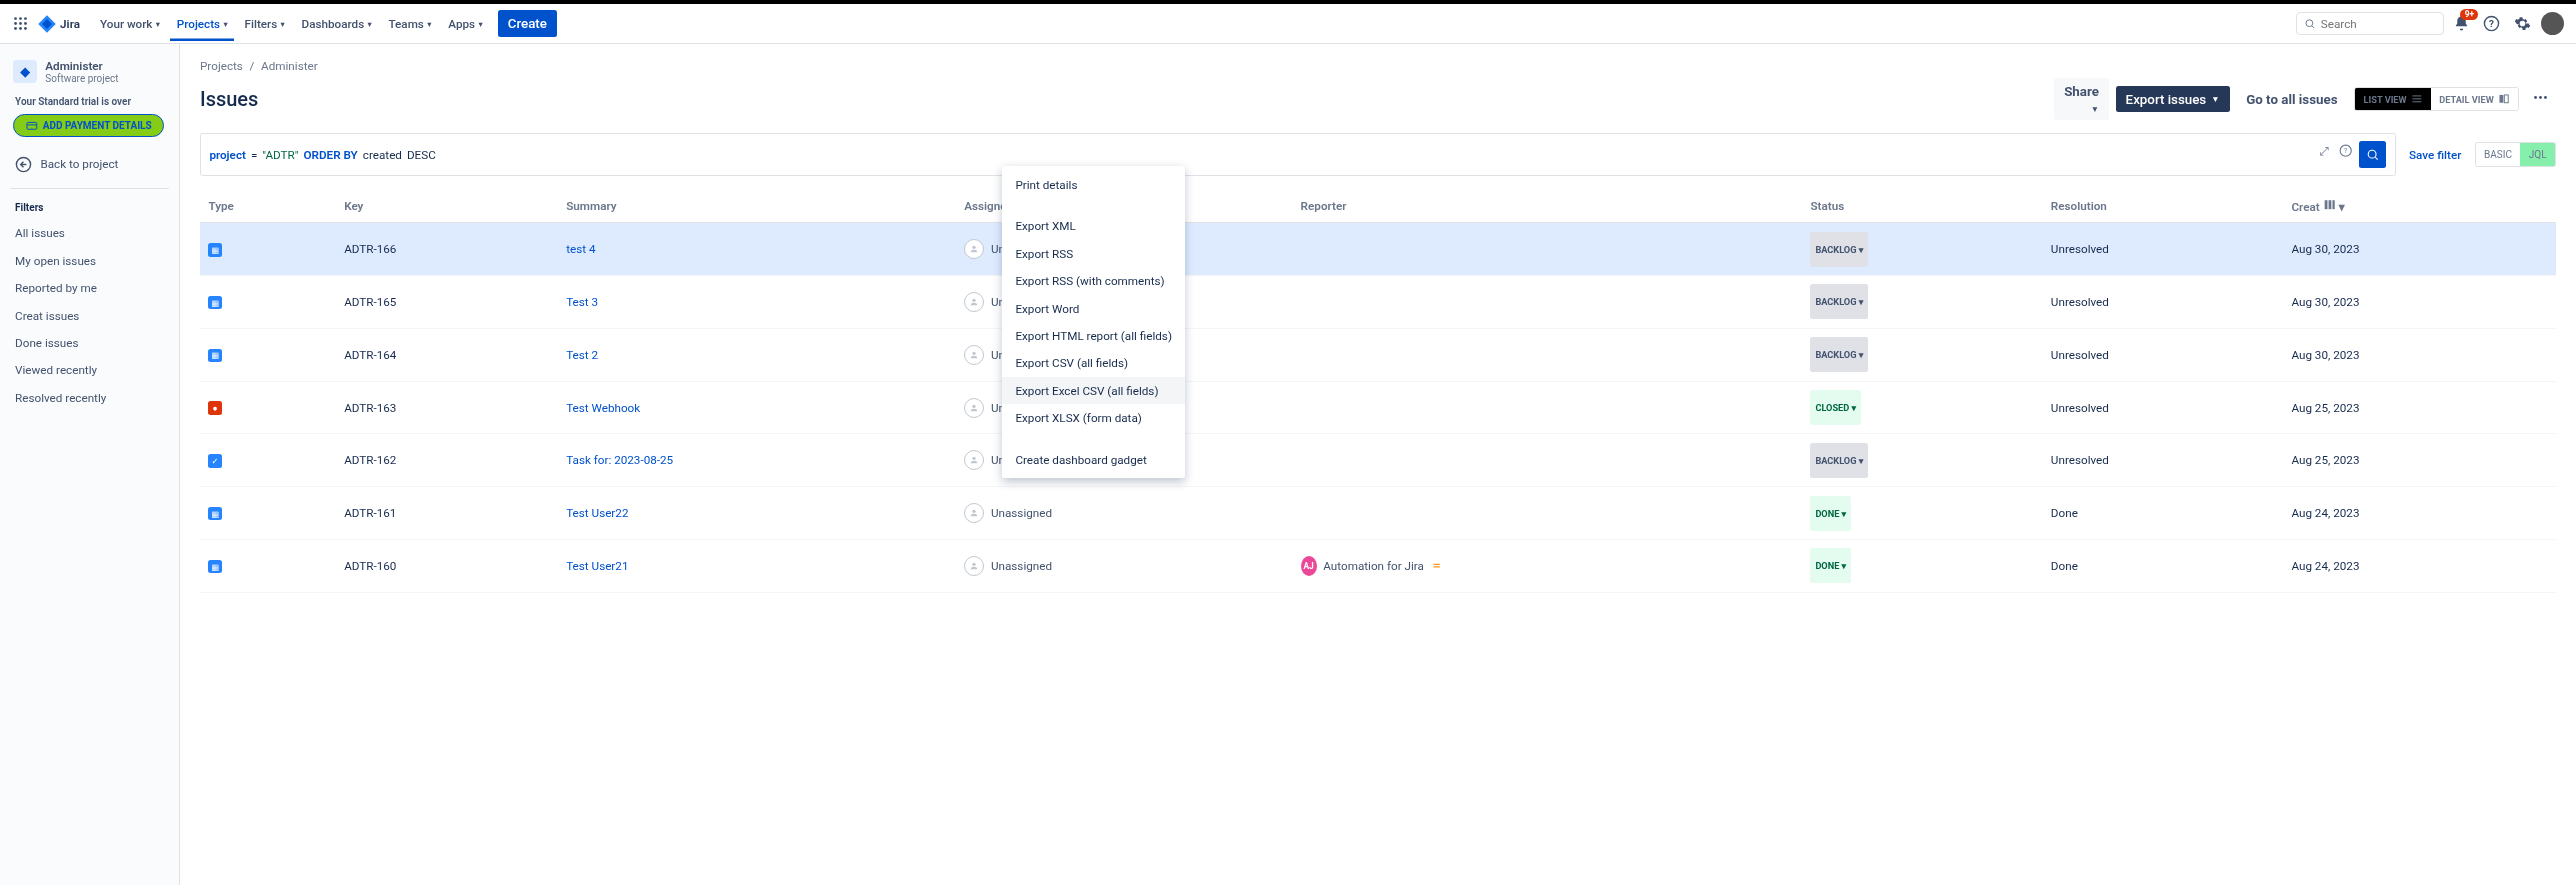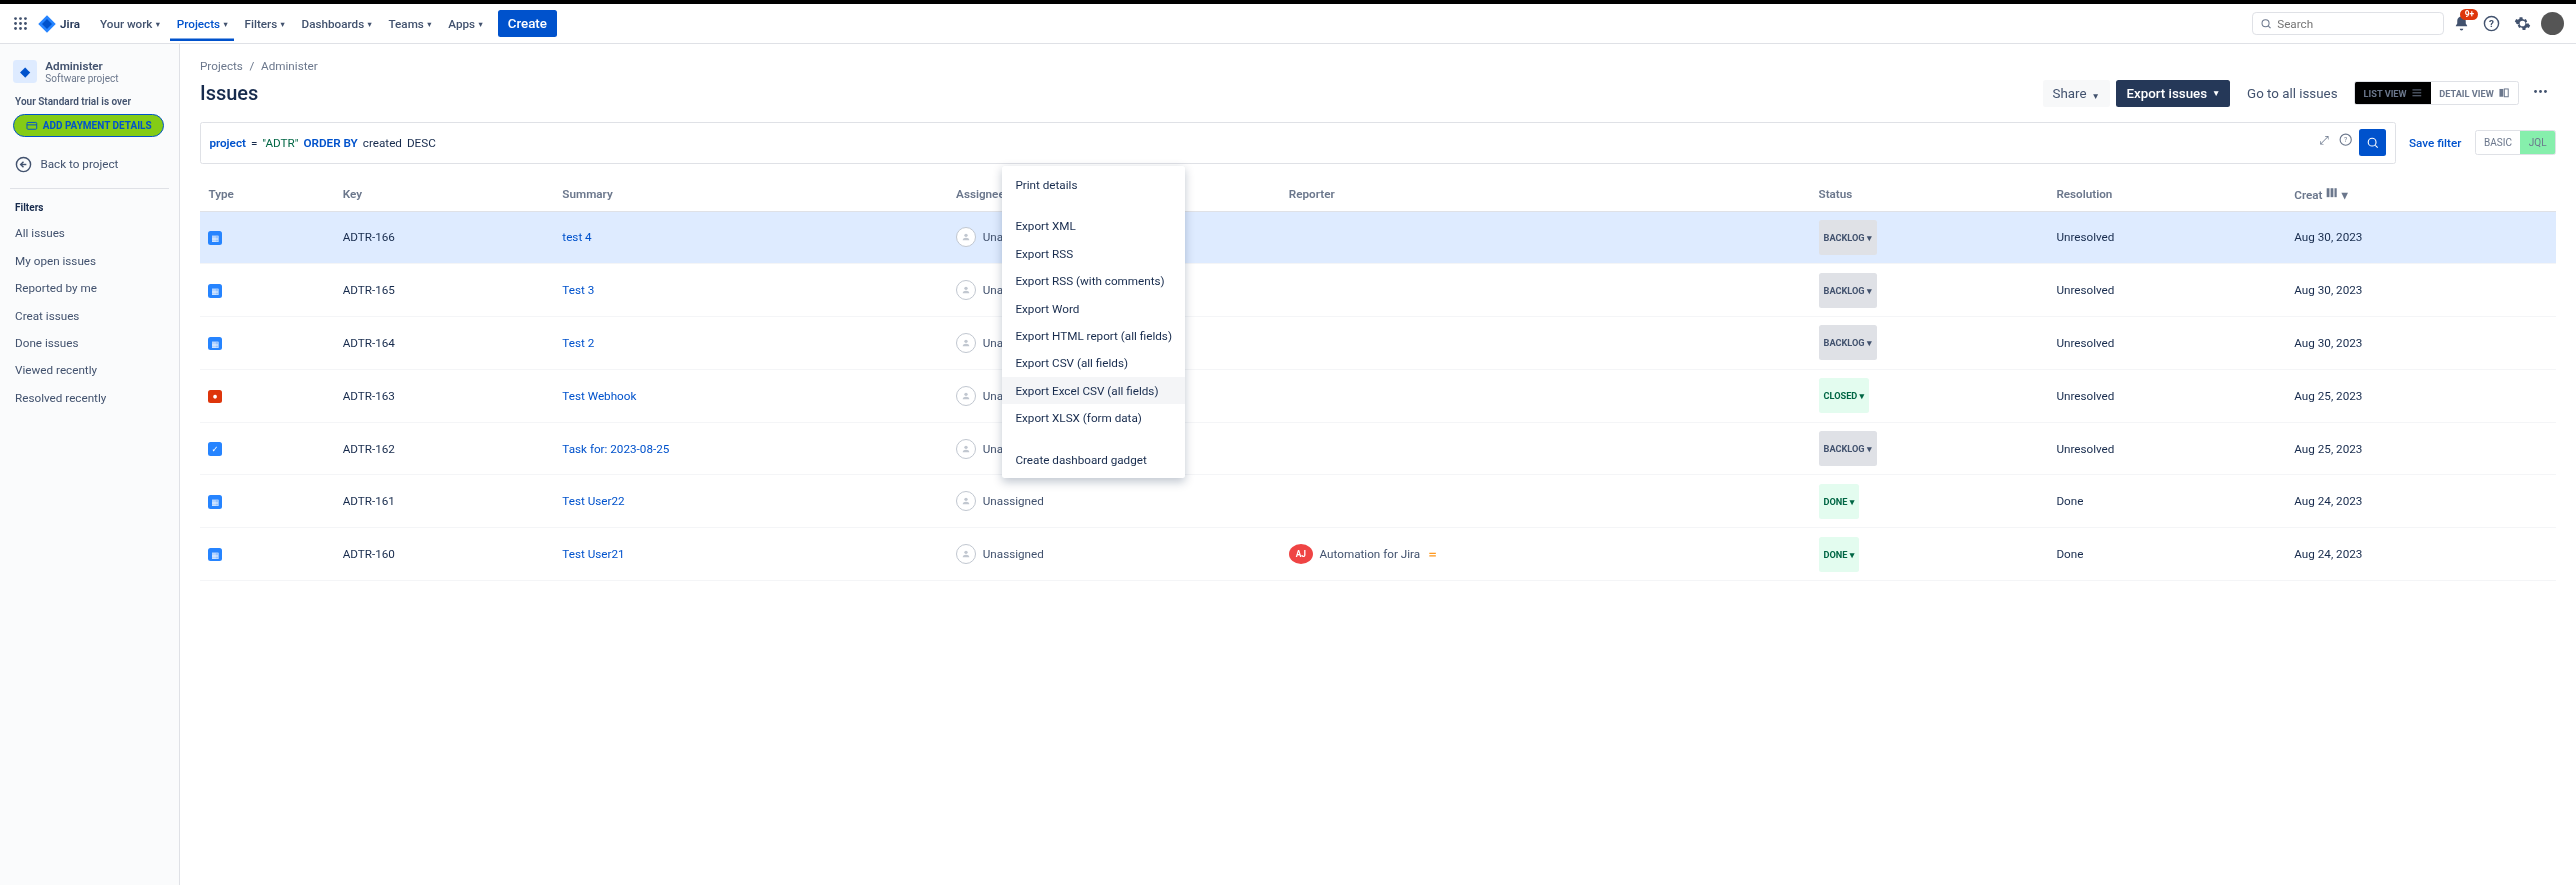--- a/index.html
+++ b/index.html
@@ -8,21 +8,21 @@
   .topnav { height: 40px; display: flex; align-items: center; padding: 0 10px; border-bottom: 0.8px solid #DFE1E6; background: #fff; }
   .appswitcher { width: 20px; height: 20px; display: flex; align-items: center; justify-content: center; cursor: pointer; border-radius: 3.4px; margin-right: 6.7px; }
   .jira-logo { display: flex; align-items: center; gap: 3.4px; font-weight: 600; color: #253858; margin-right: 13.4px; }
   .jira-logo svg { width:20px; height:20px; }
   .nav-items { display: flex; align-items: center; gap: 3.4px; }
   .nav-item { display: flex; align-items: center; gap: 3.4px; padding: 5px 6.7px; border-radius: 2.5px; cursor: pointer; color: #42526E; font-weight: 500; }
   .nav-item.active { color: #0052CC; box-shadow: inset 0 -2.5px 0 #0052CC; border-radius: 0; padding-bottom:10px; padding-top:10px;}
   .chevron-down { font-size: 8.4px; color: #42526E; }
   .create-btn { background: #0052CC; color: #fff; border: none; padding: 5.9px 10px; border-radius: 2.5px; font-weight: 500; margin-left: 8.4px; cursor: pointer; }
   .nav-spacer { flex: 1; }
-  .search-box { display:flex; align-items:center; width: 192px; border: 1.7px solid #DFE1E6; border-radius: 4.2px; padding: 3.4px 6.7px; color: #6B778C; gap:5px; }
+  .search-box { display:flex; align-items:center; width: 148px; border: 1.7px solid #DFE1E6; border-radius: 4.2px; padding: 3.4px 6.7px; color: #6B778C; gap:5px; }
   .search-box input { border:none; outline:none; width:100%; font-size:11.7px; }
   .nav-icon-btn { width:27px; height:27px; display:flex; align-items:center; justify-content:center; border-radius:50%; cursor:pointer; margin-left:3.4px; position:relative;}
   .badge { position:absolute; top:-1.7px; right:-3.4px; background:#DE350B; color:#fff; font-size:8.4px; font-weight:700; padding:0.8px 4.2px; border-radius:6.7px; }
   .avatar-img { width:23.5px; height:23.5px; border-radius:50%; background:#555; }
   
   .layout { display:flex; height: calc(100vh - 44px); }
   .sidebar { width: 180px; border-right: 0.8px solid #DFE1E6; padding: 15px 6.7px; background:#FAFBFC; overflow-y:auto;}
   .proj-header { display:flex; align-items:center; gap:8.4px; padding: 0 6.7px 11.7px; }
   .proj-icon { width:23.5px; height:23.5px; background:#DEEBFF; border-radius:3.4px; display:flex; align-items:center; justify-content:center; color:#0052CC; font-size:13.4px;}
   .proj-name { font-weight:600; font-size:11.7px; color:#42526E;}
@@ -33,21 +33,21 @@
   .sidebar hr { border:none; border-top:0.8px solid #DFE1E6; margin:8.4px 3.4px; }
   .filter-heading { font-size:10px; font-weight:700; color:#172B4D; padding:5px 8.4px 6.7px; }
   .filter-item { padding:6.7px 8.4px; color:#42526E; cursor:pointer; border-radius:2.5px; font-size:11.7px;}
   
   .main { flex:1; padding: 15px 20px; overflow:auto; position:relative; }
   .breadcrumb { font-size:11.7px; color:#6B778C; display:flex; gap:6.7px; align-items:center;}
   .breadcrumb a { color:#6B778C; text-decoration:none;}
   .page-title-row { display:flex; align-items:center; justify-content:space-between; margin-top:5px;gap:16px; }
   .page-title { font-size:20px; font-weight:500; color:#172B4D;}
   .title-actions { display:flex; align-items:center; gap:6.7px; }
-  .btn-plain { background:#fff; border:none; padding:5.9px 10px; border-radius:2.5px; cursor:pointer; display:flex; align-items:flex-end; gap:5px; color:#42526E; font-weight:400;}
+  .btn-plain { background:#fff; border:none; padding:5.9px 10px; border-radius:2.5px; cursor:pointer; display:flex; align-items:flex-end; gap:5px; color:#42526E; font-weight:700;flex-direction:column;}
   .btn-plain.bordered { background: rgba(9,30,66,0.03);}
   .btn-primary-dark { background:#253858; color:#fff; border:none; padding:5.9px 10px; border-radius:2.5px; cursor:pointer; display:flex; align-items:center; gap:5px; font-weight:500;}
   .view-toggle { border:0.8px solid #DFE1E6; border-radius:2.5px; display:flex; overflow:hidden;}
   .view-opt { padding:5px 8.4px; font-size:9.2px; font-weight:700; color:#6B778C; display:flex; gap:4.2px; align-items:center; cursor:pointer;}
   .view-opt.active { background: #000000;}
   .more-btn { padding:5px 6.7px; cursor:pointer; border-radius:2.5px;}
   
   .jql-row { display:flex; align-items:center; gap:8.4px; margin-top:13.4px;}
   .jql-input { flex:1; border:1.7px solid #DFE1E6; border-radius:2.5px; padding:6.7px 8.4px; font-family: SFMono-Regular, Consolas, monospace; font-size:11.7px; display:flex; align-items:center; gap:5px; color:#172B4D; position:relative;}
   .jql-kw { color:#0052CC; font-weight:600;}
@@ -67,21 +67,21 @@
   td { padding:8.4px 8.4px; border-bottom:0.8px solid #F4F5F7; font-size:11.7px; color:#172B4D; vertical-align:middle;}
   tr.selected td { background:#DEEBFF; }
   tr.selected { box-shadow: inset 2.5px 0 0 #0052CC;}
   .issuetype-icon { width:13.4px; height:13.4px; border-radius:2.5px; display:inline-flex; align-items:center; justify-content:center; color:#fff; font-size:8.4px;}
   .ittask { background:#2684FF;}
   .itbug { background:#DE350B;}
   .itsubtask { background:#2684FF;}
   .summary-link { color:#0052CC; cursor:pointer;}
   .unassigned { display:flex; align-items:center; gap:6.7px; color:#42526E;}
   .avatar-empty { width:20px; height:20px; border-radius:50%; background:#fff; border:0.8px solid #C1C7D0; display:inline-flex; align-items:center; justify-content:center; color:#C1C7D0; font-size:10px;}
-  .avatar-filled { width:24px; height:20px; border-radius:50%; background:#ef4444; color:#fff; display:inline-flex; align-items:center; justify-content:center; font-size:8.4px; font-weight:700;}
+  .avatar-filled { width:16px; height:20px; border-radius:50%; background:#ec4899; color:#fff; display:inline-flex; align-items:center; justify-content:center; font-size:8.4px; font-weight:700;}
   .status-badge { display:inline-flex; align-items:center; gap:3.4px; padding:12px 5px; border-radius:2.5px; font-size:9.2px; font-weight:700; cursor:pointer;}
   .status-backlog { background:#DFE1E6; color:#42526E;}
   .status-closed { background:#E3FCEF; color:#006644;}
   .status-done { background:#E3FCEF; color:#006644;}
   .columns-btn { cursor:pointer;}
   
   .prio-icon { color:#FF991F; font-weight:700;}
   
   .dropdown-menu { position:absolute; background:#fff; border-radius:2.5px; box-shadow: 0 3.4px 10px rgba(9,30,66,0.25); padding:5px 0; min-width:168px; z-index:100; top:122px; left:822px;}
   .dd-item { padding:6.7px 13.4px; font-size:11.7px; color:#172B4D; cursor:pointer; white-space:nowrap;}

